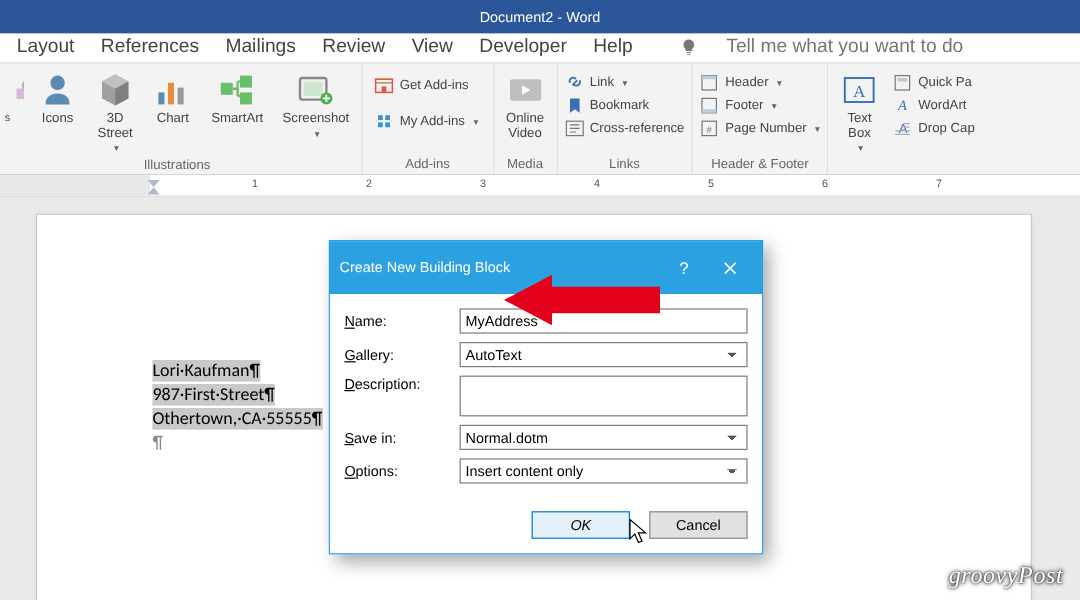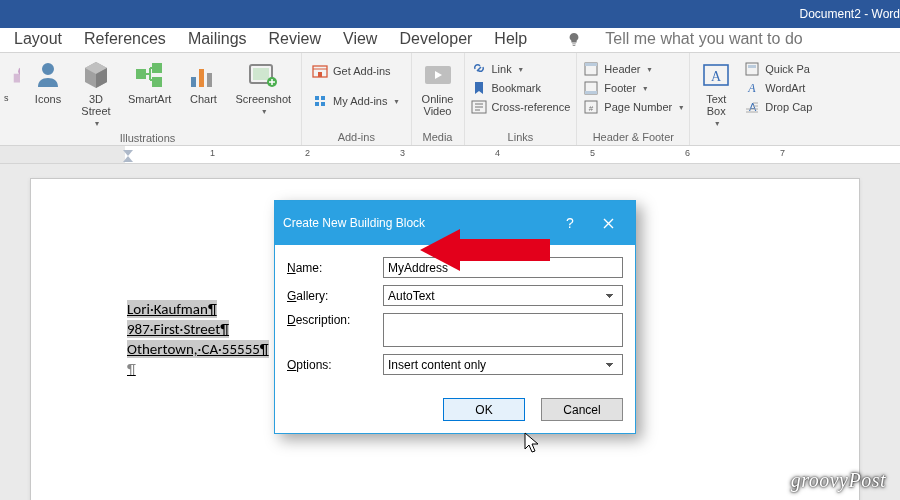--- a/index.html
+++ b/index.html
@@ -1,19 +1,19 @@
 <!DOCTYPE html>
 <html><head>
 <meta charset="utf-8">
 <style>
   * { box-sizing: border-box; margin: 0; padding: 0; }
   body { width: 900px; height: 500px; font-family: "Segoe UI", Tahoma, sans-serif; font-size: 12px; background: #fff; overflow: hidden; position: relative; }
 
   
-  .titlebar { height: 28px; background: #2b579a; color: #fff; display: flex; align-items: center; justify-content: flex-end; font-size: 12px; }
+  .titlebar { height: 28px; background: #2b579a; color: #fff; display: flex; align-items: center; justify-content: center; font-size: 12px; }
 
   
   .ribbon-tabs { height: 25px; background: #fff; border-bottom: 1px solid #d4d4d4; display: flex; align-items: flex-end; padding-left: 14px; gap: 22px; font-size: 16px; color: #444; }
   .ribbon-tabs > span { padding-bottom: 4px; cursor: default; }
   .tell-me { display:flex; align-items:center; gap:24px; color:#767676; margin-left: 18px; }
   .tell-me svg { display:block; }
 
   
   .ribbon { height: 93px; background: #f3f3f3; border-bottom: 1px solid #d4d4d4; display: flex; position: relative; }
   .group { border-right: 1px solid #e1e1e1; display:flex; flex-direction:column; justify-content:space-between; align-items:stretch; padding: 4px 6px 2px 6px; }
@@ -29,40 +29,40 @@
   
   .ruler { height:18px; background:#fff; border-bottom:1px solid #d4d4d4; position:relative; font-size:9px; color:#555; }
   .ruler-shade { position:absolute; left:0; top:0; bottom:0; width:125px; background:#e8e8e8; }
   .ruler-ticks { position:absolute; left:120px; right:0; top:0; bottom:0; }
   .ruler-num { position:absolute; top:2px; font-size:9px; color:#555; }
   .ruler-indent { position:absolute; left:122px; top:3px; }
 
   
   .docwrap { position:absolute; left:0; right:0; top:164px; bottom:0; background:#eaeaea; overflow:hidden; }
   .page { position:absolute; left:30px; top:14px; width:830px; height:400px; background:#fff; border:1px solid #c8c8c8; box-shadow:0 1px 4px rgba(0,0,0,.08); }
-  .seltxt { position:absolute; left:96px; top:120px; font-family:Calibri, sans-serif; font-size:15px; line-height:20px; color:#000;text-decoration:underline; }
+  .seltxt { position:absolute; left:96px; top:120px; font-family:Calibri, sans-serif; font-size:15px; line-height:20px; color:#000; }
   .seltxt .hl { background:#c9c9c9; }
   .pil { color:#888; }
 
   
   .dialog { position:absolute; left:274px; top:200px; width:362px; background:#fff; border:1px solid #2b9fde; box-shadow:6px 6px 14px rgba(0,0,0,.35); font-size:12px; }
   .dlg-title { height:44px; background:#2ba1e2; color:#fff; display:flex; align-items:center; padding:0 8px; font-size:12px; }
   .dlg-title .spacer { flex:1; }
   .dlg-title .dlg-btn { width:38px; display:flex; align-items:center; justify-content:center; height:29px; font-size:14px; color:#fff; }
   .dlg-body { padding:12px 12px 10px 12px; }
   .frow { display:flex; align-items:center; margin-bottom:7px;gap:20px; }
   .frow-tall { align-items:flex-start; }
   .flabel { width:76px; color:#000; }
   .flabel .ul { text-decoration:underline; }
   .finput, .fselect, .ftextarea { flex:1; border:1px solid #7a7a7a; font-family:inherit; font-size:12px; padding:2px 4px; background:#fff; height:21px; }
   .fselect { appearance:none; -webkit-appearance:none; background-image: linear-gradient(45deg, transparent 50%, #555 50%), linear-gradient(135deg, #555 50%, transparent 50%); background-position: calc(100% - 12px) 8px, calc(100% - 8px) 8px; background-size:4px 4px,4px 4px; background-repeat:no-repeat; padding-right:22px; }
   .ftextarea { height:34px; resize:none; }
   .dlg-buttons { display:flex; justify-content:flex-end; gap:16px; padding:6px 12px 12px 0; }
   .btn { width:82px; height:23px; font-size:12px; font-family:inherit; border:1px solid #888; background:#e1e1e1; }
-  .btn.default { border:1px solid #0078d7; background:#e5f1fb; }
+  .btn.default { border:1px solid #0078d7; background:#e5f1fb;font-style:italic; }
 
   
   .arrow { position:absolute; pointer-events:none; }
 
   
   .cursor { position:absolute; pointer-events:none; }
 
   
   .wm { position:absolute; right:14px; bottom:8px; color:#fff; font-size:20px; font-style:italic; font-family:Georgia, serif; text-shadow:0 0 4px #000, 0 0 2px #000; letter-spacing:.5px; }
 </style>
@@ -118,37 +118,37 @@
               <path fill="#808080" d="M16 15v14l11-6V9z"></path>
             </svg>
           </div>
         <span style="white-space:pre; text-align:center">3D
 Street</span>
         <span class="caret">▾</span>
       </div>
       <div class="big-btn">
         <div class="ico">
             <svg width="32" height="32" viewBox="0 0 32 32">
+              <rect x="4" y="18" width="5" height="10" fill="#5b8bb5"></rect>
+              <rect x="12" y="10" width="5" height="18" fill="#e88b3a"></rect>
+              <rect x="20" y="14" width="5" height="14" fill="#999"></rect>
+            </svg>
+          </div>
+        <span>Chart</span>
+      </div>
+      <div class="big-btn">
+        <div class="ico">
+            <svg width="32" height="32" viewBox="0 0 32 32">
               <rect x="2" y="10" width="10" height="10" fill="#6bbf6b"></rect>
               <rect x="18" y="4" width="10" height="10" fill="#6bbf6b"></rect>
               <rect x="18" y="18" width="10" height="10" fill="#6bbf6b"></rect>
               <path stroke="#6bbf6b" stroke-width="2" fill="none" d="M12 15h4m0-6h2m-2 12h2M16 9v12"></path>
             </svg>
           </div>
         <span>SmartArt</span>
-      </div>
-      <div class="big-btn">
-        <div class="ico">
-            <svg width="32" height="32" viewBox="0 0 32 32">
-              <rect x="4" y="18" width="5" height="10" fill="#5b8bb5"></rect>
-              <rect x="12" y="10" width="5" height="18" fill="#e88b3a"></rect>
-              <rect x="20" y="14" width="5" height="14" fill="#999"></rect>
-            </svg>
-          </div>
-        <span>Chart</span>
       </div>
       <div class="big-btn">
         <div class="ico">
             <svg width="32" height="32" viewBox="0 0 32 32">
               <rect x="3" y="6" width="22" height="18" rx="2" fill="none" stroke="#888" stroke-width="2"></rect>
               <rect x="6" y="9" width="16" height="12" fill="#cfe6cf"></rect>
               <circle cx="25" cy="23" r="5" fill="#4caf50"></circle>
               <path d="M25 20v6m-3-3h6" stroke="#fff" stroke-width="1.5"></path>
             </svg>
           </div>
@@ -369,20 +369,24 @@
     </div>
     <div class="frow">
       <div class="flabel"><span class="ul">G</span>allery:</div>
       <select class="fselect"><option>AutoText</option></select>
     </div>
     <div class="frow frow-tall">
       <div class="flabel"><span class="ul">D</span>escription:</div>
       <textarea class="ftextarea" style=""></textarea>
     </div>
     <div class="frow">
+      <div class="flabel"><span class="ul">S</span>ave in:</div>
+      <select class="fselect"><option>Normal.dotm</option></select>
+    </div>
+    <div class="frow">
       <div class="flabel"><span class="ul">O</span>ptions:</div>
       <select class="fselect"><option>Insert content only</option></select>
     </div>
   </div>
   <div class="dlg-buttons">
     <button class="btn default">OK</button>
     <button class="btn">Cancel</button>
   </div>
 </div>
 

